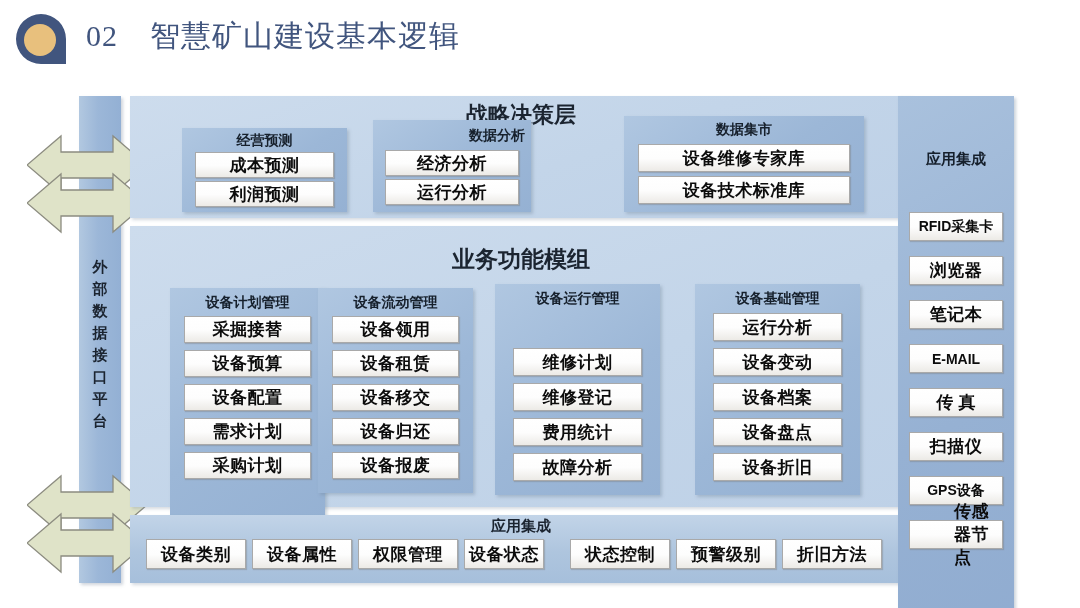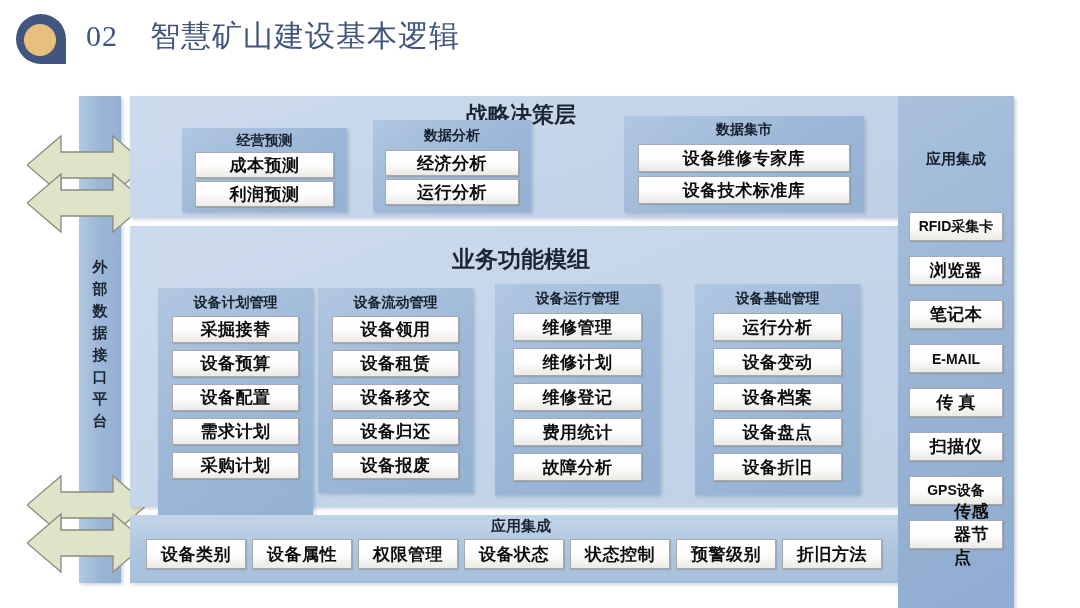--- a/index.html
+++ b/index.html
@@ -159,56 +159,55 @@
     <div class="panel" id="panel-strategy">
       <div class="panel-title">战略决策层</div>
 
       <div class="group" style="left:52px;top:32px;width:165px;height:84px;">
         <div class="group-title" style="top:4px;">经营预测</div>
         <div class="btn" style="left:13px;top:24px;width:139px;height:26px;">成本预测</div>
         <div class="btn" style="left:13px;top:53px;width:139px;height:26px;">利润预测</div>
       </div>
 
       <div class="group" style="left:243px;top:24px;width:158px;height:92px;">
-        <div class="group-title" style="top:7px;">数据分析</div>
+        <div class="group-title" style="top:7px;padding-left:45px;">数据分析</div>
         <div class="btn" style="left:12px;top:30px;width:134px;height:26px;">经济分析</div>
         <div class="btn" style="left:12px;top:59px;width:134px;height:26px;">运行分析</div>
       </div>
 
       <div class="group" style="left:494px;top:20px;width:240px;height:96px;">
         <div class="group-title" style="top:5px;">数据集市</div>
         <div class="btn" style="left:14px;top:28px;width:212px;height:28px;">设备维修专家库</div>
         <div class="btn" style="left:14px;top:60px;width:212px;height:28px;">设备技术标准库</div>
       </div>
     </div>
 
     <div class="panel" id="panel-business">
       <div class="panel-title">业务功能模组</div>
 
-      <div class="group" style="left:28px;top:62px;width:155px;height:232px;">
+      <div class="group" style="left:40px;top:62px;width:155px;height:232px;">
         <div class="group-title" style="top:6px;">设备计划管理</div>
         <div class="btn" style="left:14px;top:28px;width:127px;height:27px;">采掘接替</div>
         <div class="btn" style="left:14px;top:62px;width:127px;height:27px;">设备预算</div>
         <div class="btn" style="left:14px;top:96px;width:127px;height:27px;">设备配置</div>
         <div class="btn" style="left:14px;top:130px;width:127px;height:27px;">需求计划</div>
         <div class="btn" style="left:14px;top:164px;width:127px;height:27px;">采购计划</div>
       </div>
 
       <div class="group" style="left:188px;top:62px;width:155px;height:205px;">
         <div class="group-title" style="top:6px;">设备流动管理</div>
         <div class="btn" style="left:14px;top:28px;width:127px;height:27px;">设备领用</div>
         <div class="btn" style="left:14px;top:62px;width:127px;height:27px;">设备租赁</div>
         <div class="btn" style="left:14px;top:96px;width:127px;height:27px;">设备移交</div>
         <div class="btn" style="left:14px;top:130px;width:127px;height:27px;">设备归还</div>
         <div class="btn" style="left:14px;top:164px;width:127px;height:27px;">设备报废</div>
       </div>
 
       <div class="group" style="left:365px;top:58px;width:165px;height:211px;">
         <div class="group-title" style="top:6px;">设备运行管理</div>
-        <div class="btn" style="left:18px;top:29px;width:129px;height:28px;">维修管理</div>
         <div class="btn" style="left:18px;top:64px;width:129px;height:28px;">维修计划</div>
         <div class="btn" style="left:18px;top:99px;width:129px;height:28px;">维修登记</div>
         <div class="btn" style="left:18px;top:134px;width:129px;height:28px;">费用统计</div>
         <div class="btn" style="left:18px;top:169px;width:129px;height:28px;">故障分析</div>
       </div>
 
       <div class="group" style="left:565px;top:58px;width:165px;height:211px;">
         <div class="group-title" style="top:6px;">设备基础管理</div>
         <div class="btn" style="left:18px;top:29px;width:129px;height:28px;">运行分析</div>
         <div class="btn" style="left:18px;top:64px;width:129px;height:28px;">设备变动</div>
@@ -216,21 +215,21 @@
         <div class="btn" style="left:18px;top:134px;width:129px;height:28px;">设备盘点</div>
         <div class="btn" style="left:18px;top:169px;width:129px;height:28px;">设备折旧</div>
       </div>
     </div>
 
     <div class="panel" id="panel-base">
       <div class="panel-title">应用集成</div>
       <div class="btn" style="left:16px;top:24px;width:100px;height:30px;">设备类别</div>
       <div class="btn" style="left:122px;top:24px;width:100px;height:30px;">设备属性</div>
       <div class="btn" style="left:228px;top:24px;width:100px;height:30px;">权限管理</div>
-      <div class="btn" style="left:334px;top:24px;width:100px;height:30px;">设备状态</div>
+      <div class="btn" style="left:334px;top:24px;width:80px;height:30px;">设备状态</div>
       <div class="btn" style="left:440px;top:24px;width:100px;height:30px;">状态控制</div>
       <div class="btn" style="left:546px;top:24px;width:100px;height:30px;">预警级别</div>
       <div class="btn" style="left:652px;top:24px;width:100px;height:30px;">折旧方法</div>
     </div>
   </div>
 
   <div id="right-panel">
     <div id="right-title">应用集成</div>
     <div class="btn sans" style="left:11px;top:116px;width:94px;height:29px;">RFID采集卡</div>
     <div class="btn" style="left:11px;top:160px;width:94px;height:29px;">浏览器</div>

